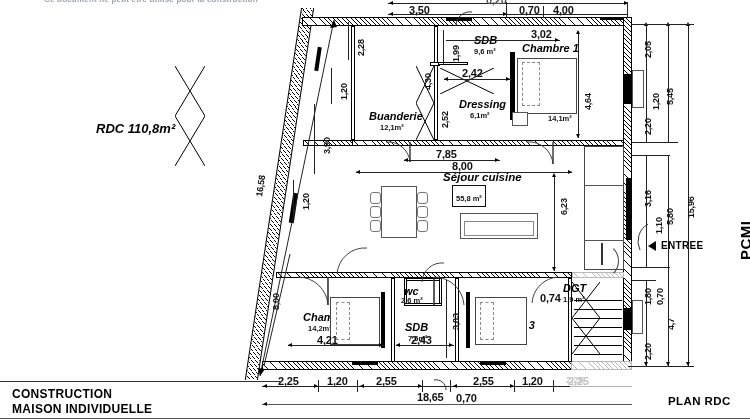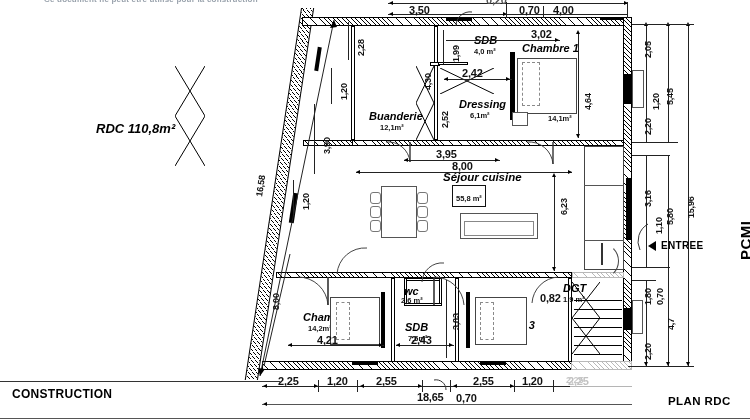--- a/index.html
+++ b/index.html
@@ -62,20 +62,21 @@
 </head>
 <body>
 
 <div id="plan">
 
   <div class="topband t" style="left:44px;top:-4px;">Ce document ne peut être utilisé pour la construction</div>
 
   <div class="t" style="left:96px;top:122px;font-size:13px;font-weight:bold;font-style:italic;">RDC 110,8m²</div>
 
   <div class="hdr t" style="left:12px;top:388px;">CONSTRUCTION</div>
+  <div class="hdr t" style="left:12px;top:403px;">MAISON INDIVIDUELLE</div>
   <div class="ln h1" style="left:0px;top:381px;width:280px;height:1px;background:#333;"></div>
   <div class="ln h1" style="left:0px;top:418px;width:750px;height:1px;background:#555;"></div>
 
   <div class="t" style="left:668px;top:396px;font-size:11.5px;font-weight:bold;letter-spacing:.4px;">PLAN RDC</div>
 
   <div class="pcmi" style="left:737px;top:260px;">PCMI</div>
 
   <div style="position:absolute;left:198px;top:8px;width:140px;height:372px;overflow:hidden;">
     <div style="position:absolute;left:104px;top:-6px;width:11px;height:392px;
                 transform-origin:50% 0;transform:rotate(8.6deg);
@@ -110,21 +111,21 @@
                           transform:rotate(8.6deg);"></div>
   <div class="sld" style="left:316px;top:47px;width:4px;height:24px;
                           transform:rotate(8.6deg);"></div>
   <div class="sld" style="left:352px;top:361px;width:26px;height:4px;"></div>
   <div class="sld" style="left:480px;top:361px;width:26px;height:4px;"></div>
 
   <div class="furn" style="left:632px;top:70px;width:12px;height:38px;"></div>
   <div class="furn" style="left:632px;top:300px;width:11px;height:34px;"></div>
 
   <div class="room t" style="left:474px;top:35px;">SDB</div>
-  <div class="area t" style="left:474px;top:48px;">4,0 m²</div>
+  <div class="area t" style="left:474px;top:48px;">9,6 m²</div>
 
   <div class="room t" style="left:522px;top:43px;">Chambre 1</div>
   <div class="area t" style="left:548px;top:115px;">14,1m²</div>
 
   <div class="room t" style="left:459px;top:99px;">Dressing</div>
   <div class="area t" style="left:470px;top:112px;">6,1m²</div>
 
   <div class="room t" style="left:369px;top:111px;">Buanderie</div>
   <div class="area t" style="left:380px;top:124px;">12,1m²</div>
 
@@ -280,38 +281,38 @@
   <div class="dimv t" style="left:424px;top:90px;">4,30</div>
 
   <div class="dimv t" style="left:441px;top:128px;">2,52</div>
 
   <div class="dimv t" style="left:584px;top:110px;">4,64</div>
   <div class="ln v1" style="left:578px;top:32px;height:106px;background:#222;"></div>
   <div class="arrowU" style="left:576px;top:30px;"></div>
   <div class="arrowD" style="left:576px;top:134px;"></div>
 
   <div class="ln h1" style="left:404px;top:160px;width:96px;background:#222;"></div>
-  <div class="dim t" style="left:436px;top:149px;">3,95</div>
+  <div class="dim t" style="left:436px;top:149px;">7,85</div>
   <div class="arrowL" style="left:404px;top:158px;"></div>
   <div class="arrowR" style="left:495px;top:158px;"></div>
 
   <div class="ln h1" style="left:356px;top:172px;width:216px;background:#222;"></div>
   <div class="dim t" style="left:452px;top:161px;">8,00</div>
   <div class="arrowL" style="left:356px;top:170px;"></div>
   <div class="arrowR" style="left:568px;top:170px;"></div>
 
   <div class="dimv t" style="left:560px;top:215px;">6,23</div>
   <div class="ln v1" style="left:554px;top:175px;height:96px;background:#222;"></div>
   <div class="arrowU" style="left:552px;top:173px;"></div>
   <div class="arrowD" style="left:552px;top:267px;"></div>
 
   <div class="dimv t" style="left:452px;top:330px;">3,83</div>
   <div class="ln v1" style="left:446px;top:280px;height:78px;background:#222;"></div>
 
-  <div class="dim t" style="left:540px;top:293px;">0,82</div>
+  <div class="dim t" style="left:540px;top:293px;">0,74</div>
 
   <div class="ln h1" style="left:288px;top:345px;width:96px;background:#222;"></div>
   <div class="dim t" style="left:317px;top:335px;">4,21</div>
   <div class="arrowL" style="left:288px;top:343px;"></div>
   <div class="arrowR" style="left:379px;top:343px;"></div>
 
   <div class="ln h1" style="left:396px;top:345px;width:58px;background:#222;"></div>
   <div class="dim t" style="left:411px;top:335px;">2,43</div>
   <div class="arrowL" style="left:396px;top:343px;"></div>
   <div class="arrowR" style="left:449px;top:343px;"></div>

